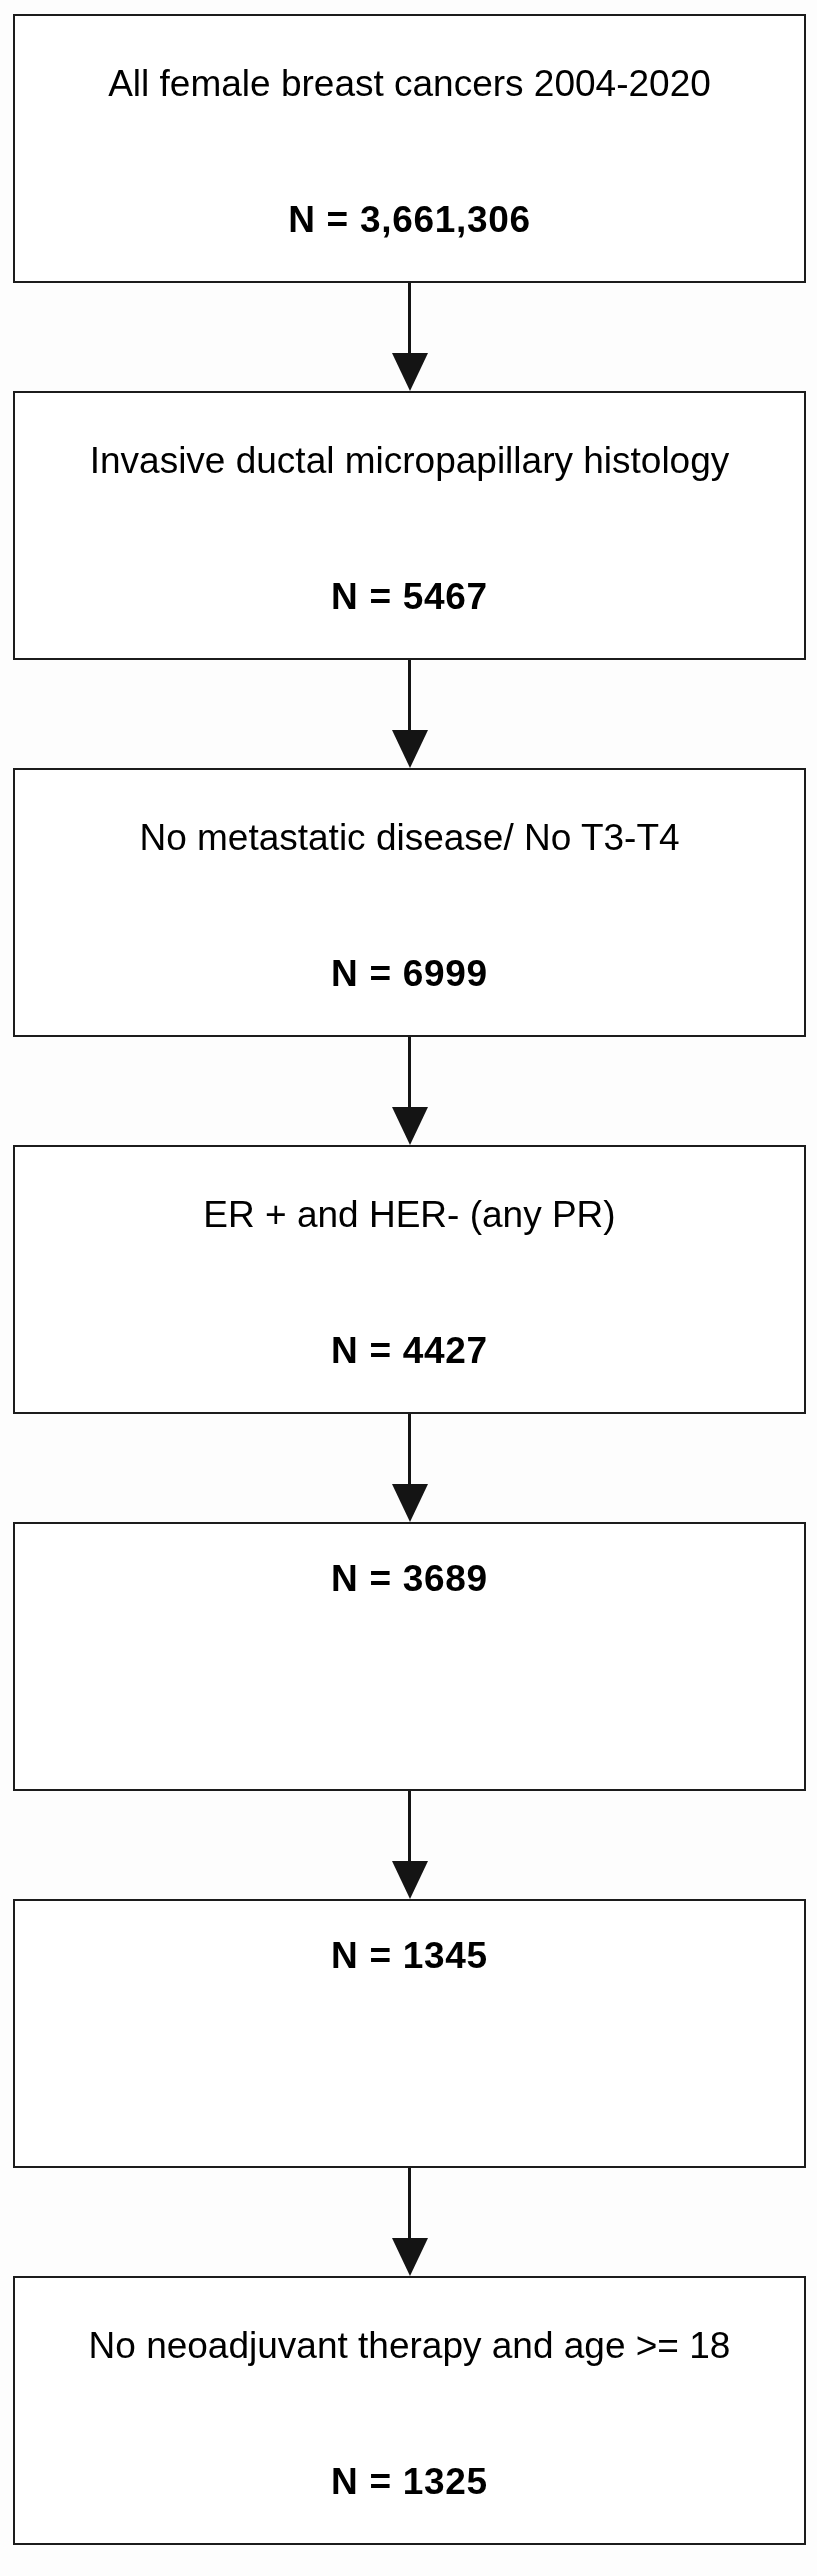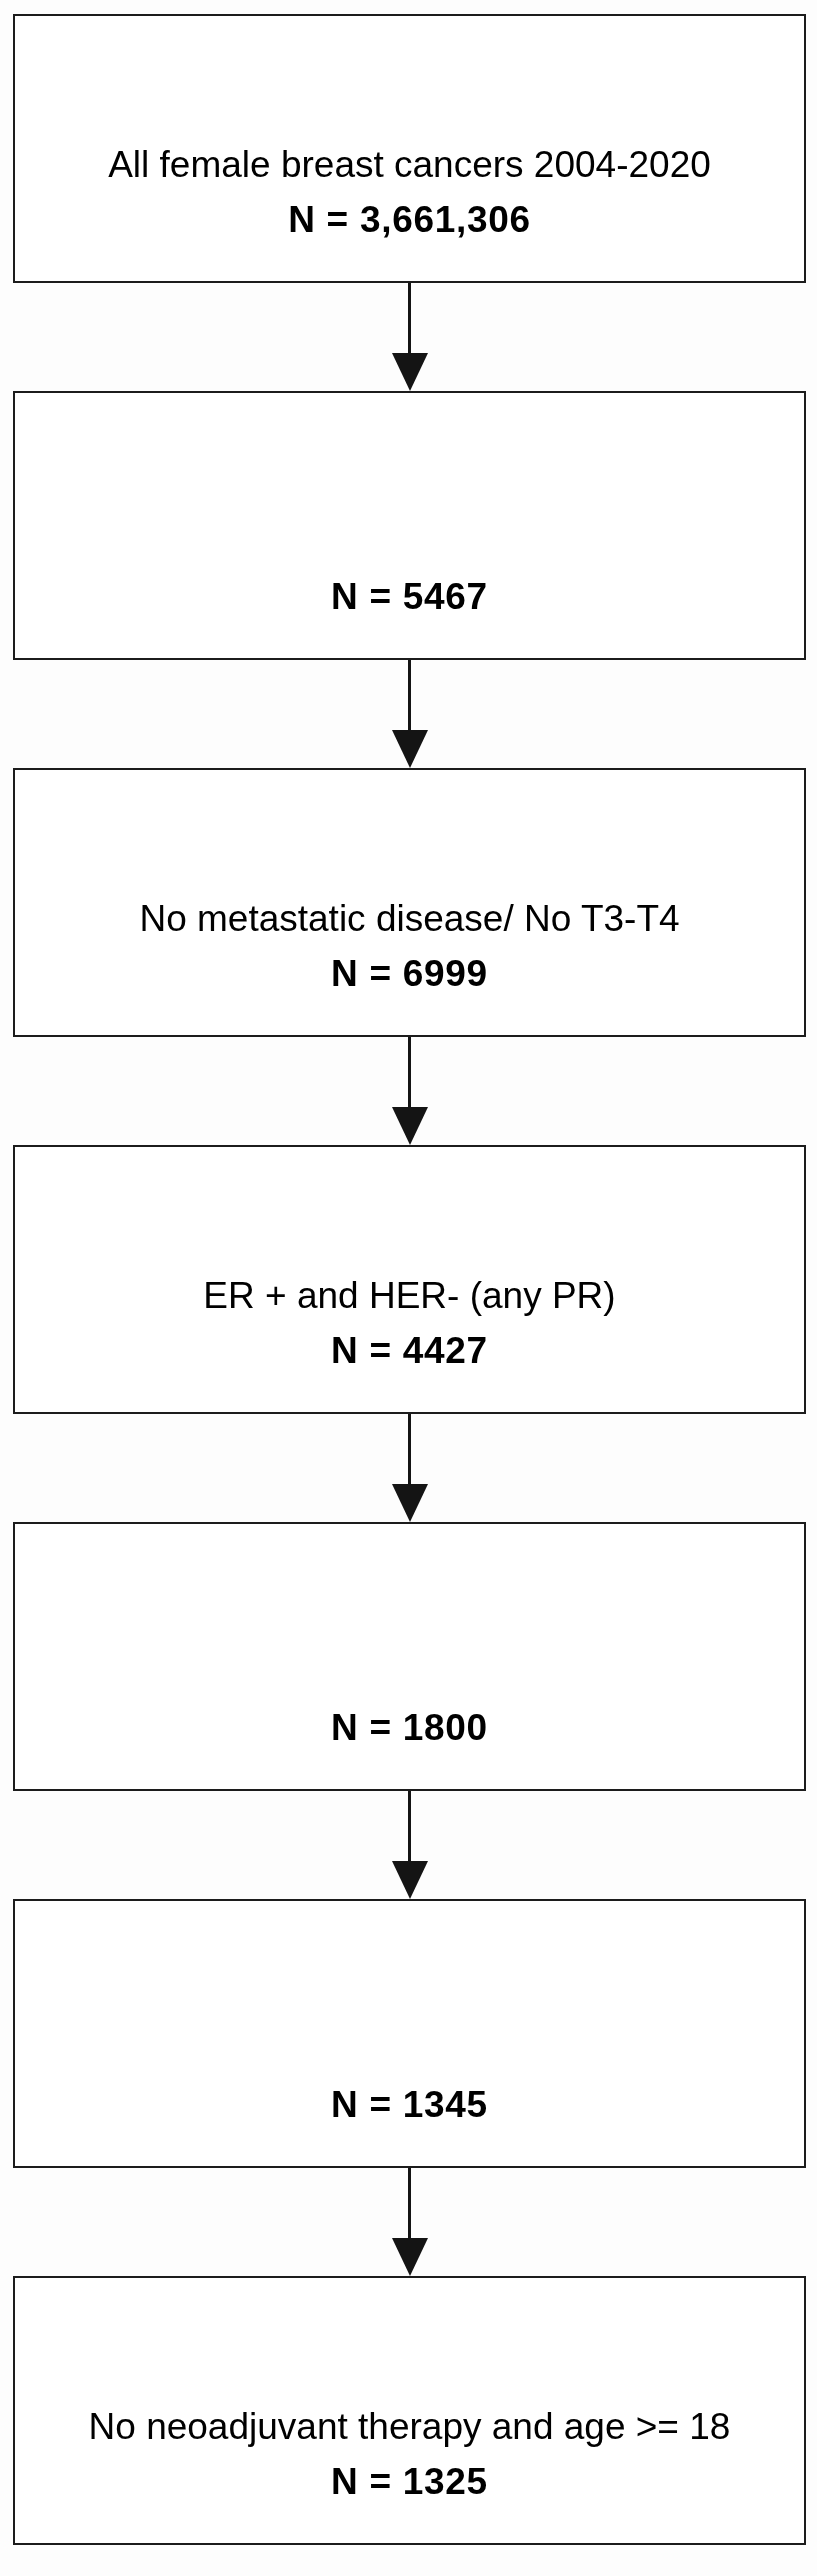--- a/index.html
+++ b/index.html
@@ -22,21 +22,21 @@
   .box {
     box-sizing: border-box;
     width: 793px;
     min-height: 269px;
     border: 2.8px solid var(--border, #1c1c1c);
     background: var(--background, #ffffff);
     color: var(--text, #000000);
     display: flex;
     flex-direction: column;
     align-items: center;
-    justify-content: flex-end;
+    justify-content: space-between;
     text-align: center;
     padding: 34px 50px 40px 50px;
   }
   .box-label {
     font-size: 37px;
     line-height: 1.85;
     color: var(--text, #000000);
   }
   .box-n {
     font-size: 37px;
@@ -73,20 +73,21 @@
     <div class="box-label">All female breast cancers 2004-2020</div>
     <div class="box-n">N = 3,661,306</div>
   </div>
 
   <div class="connector">
     <div class="stem"></div>
     <div class="head"></div>
   </div>
 
   <div class="box">
+    <div class="box-label">Invasive ductal micropapillary histology</div>
     <div class="box-n">N = 5467</div>
   </div>
 
   <div class="connector">
     <div class="stem"></div>
     <div class="head"></div>
   </div>
 
   <div class="box">
     <div class="box-label">No metastatic disease/ No T3-T4</div>
@@ -102,21 +103,21 @@
     <div class="box-label">ER + and HER- (any PR)</div>
     <div class="box-n">N = 4427</div>
   </div>
 
   <div class="connector">
     <div class="stem"></div>
     <div class="head"></div>
   </div>
 
   <div class="box">
-    <div class="box-n">N = 1800</div>
+    <div class="box-n">N = 3689</div>
   </div>
 
   <div class="connector">
     <div class="stem"></div>
     <div class="head"></div>
   </div>
 
   <div class="box">
     <div class="box-n">N = 1345</div>
   </div>

